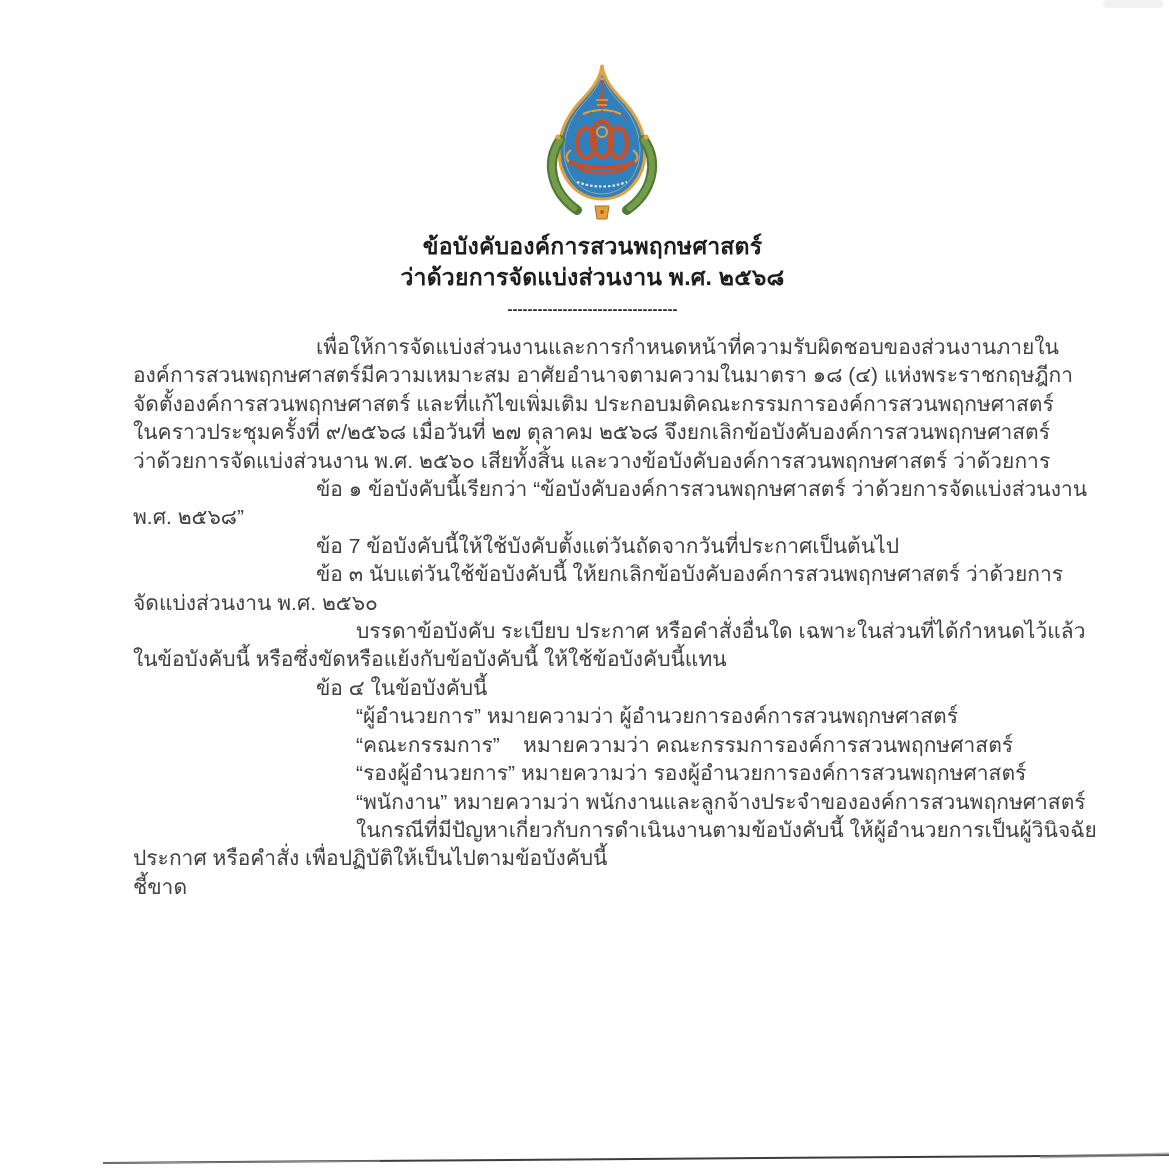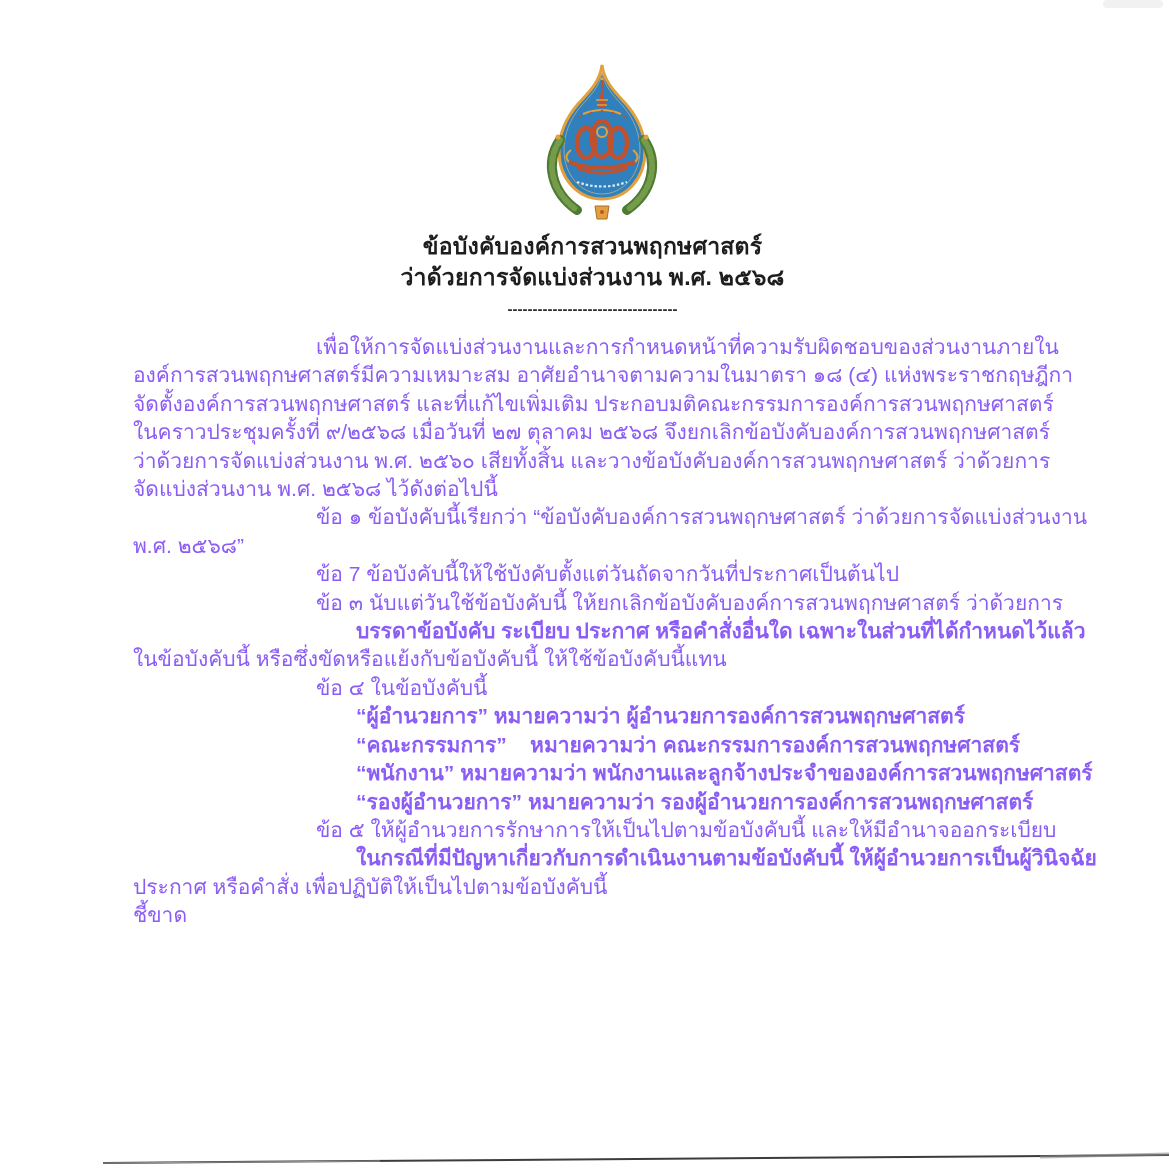--- a/index.html
+++ b/index.html
@@ -43,26 +43,26 @@
     line-height: 14px;
   }
   
   .doc-body {
     position: absolute;
     left: 133px;
     top: 333px;
     width: 910px;
     font-size: 21px;
     line-height: 28.4px;
-    color: #8b5cf6;
+    color: #404040;
   }
   .line { white-space: pre; }
   .line.m { padding-left: 0; }
   .line.p { padding-left: 183px; }
-  .line.d { padding-left: 223px; font-weight: bold; }
+  .line.d { padding-left: 223px; }
   
   .scan-edge {
     position: absolute;
     left: 0;
     top: 0;
     width: 1169px;
     height: 1169px;
     pointer-events: none;
   }
   .corner-smudge {
@@ -130,33 +130,32 @@
     <div class="title-line">ว่าด้วยการจัดแบ่งส่วนงาน พ.ศ. ๒๕๖๘</div>
     <div class="title-divider">----------------------------------</div>
   </div>
 
   <div class="doc-body" id="doc-body">
       <div class="line p">เพื่อให้การจัดแบ่งส่วนงานและการกำหนดหน้าที่ความรับผิดชอบของส่วนงานภายใน</div>
       <div class="line m">องค์การสวนพฤกษศาสตร์มีความเหมาะสม อาศัยอำนาจตามความในมาตรา ๑๘ (๔) แห่งพระราชกฤษฎีกา</div>
       <div class="line m">จัดตั้งองค์การสวนพฤกษศาสตร์ และที่แก้ไขเพิ่มเติม ประกอบมติคณะกรรมการองค์การสวนพฤกษศาสตร์</div>
       <div class="line m">ในคราวประชุมครั้งที่ ๙/๒๕๖๘ เมื่อวันที่ ๒๗ ตุลาคม ๒๕๖๘ จึงยกเลิกข้อบังคับองค์การสวนพฤกษศาสตร์</div>
       <div class="line m">ว่าด้วยการจัดแบ่งส่วนงาน พ.ศ. ๒๕๖๐ เสียทั้งสิ้น และวางข้อบังคับองค์การสวนพฤกษศาสตร์ ว่าด้วยการ</div>
-      <div class="line m">จัดแบ่งส่วนงาน พ.ศ. ๒๕๖๘ ไว้ดังต่อไปนี้</div>
       <div class="line p">ข้อ ๑ ข้อบังคับนี้เรียกว่า “ข้อบังคับองค์การสวนพฤกษศาสตร์ ว่าด้วยการจัดแบ่งส่วนงาน</div>
       <div class="line m">พ.ศ. ๒๕๖๘”</div>
       <div class="line p">ข้อ 7 ข้อบังคับนี้ให้ใช้บังคับตั้งแต่วันถัดจากวันที่ประกาศเป็นต้นไป</div>
       <div class="line p">ข้อ ๓ นับแต่วันใช้ข้อบังคับนี้ ให้ยกเลิกข้อบังคับองค์การสวนพฤกษศาสตร์ ว่าด้วยการ</div>
+      <div class="line m">จัดแบ่งส่วนงาน พ.ศ. ๒๕๖๐</div>
       <div class="line d">บรรดาข้อบังคับ ระเบียบ ประกาศ หรือคำสั่งอื่นใด เฉพาะในส่วนที่ได้กำหนดไว้แล้ว</div>
       <div class="line m">ในข้อบังคับนี้ หรือซึ่งขัดหรือแย้งกับข้อบังคับนี้ ให้ใช้ข้อบังคับนี้แทน</div>
       <div class="line p">ข้อ ๔ ในข้อบังคับนี้</div>
       <div class="line d">“ผู้อำนวยการ” หมายความว่า ผู้อำนวยการองค์การสวนพฤกษศาสตร์</div>
       <div class="line d">“คณะกรรมการ”    หมายความว่า คณะกรรมการองค์การสวนพฤกษศาสตร์</div>
+      <div class="line d">“รองผู้อำนวยการ” หมายความว่า รองผู้อำนวยการองค์การสวนพฤกษศาสตร์</div>
       <div class="line d">“พนักงาน” หมายความว่า พนักงานและลูกจ้างประจำขององค์การสวนพฤกษศาสตร์</div>
-      <div class="line d">“รองผู้อำนวยการ” หมายความว่า รองผู้อำนวยการองค์การสวนพฤกษศาสตร์</div>
-      <div class="line p">ข้อ ๕ ให้ผู้อำนวยการรักษาการให้เป็นไปตามข้อบังคับนี้ และให้มีอำนาจออกระเบียบ</div>
       <div class="line d">ในกรณีที่มีปัญหาเกี่ยวกับการดำเนินงานตามข้อบังคับนี้ ให้ผู้อำนวยการเป็นผู้วินิจฉัย</div>
       <div class="line m">ประกาศ หรือคำสั่ง เพื่อปฏิบัติให้เป็นไปตามข้อบังคับนี้</div>
       <div class="line m">ชี้ขาด</div>
     </div>
 
   <svg class="scan-edge" viewBox="0 0 1169 1169" aria-hidden="true">
     <line x1="103" y1="1163" x2="1169" y2="1155" stroke="#3c3c3c" stroke-width="2"></line>
     <line x1="1040" y1="1157" x2="1169" y2="1154" stroke="#8a8a8a" stroke-width="3" opacity="0.6"></line>
     <line x1="103" y1="1163" x2="380" y2="1161" stroke="#bdbdbd" stroke-width="1" opacity="0.7"></line>
   </svg>

